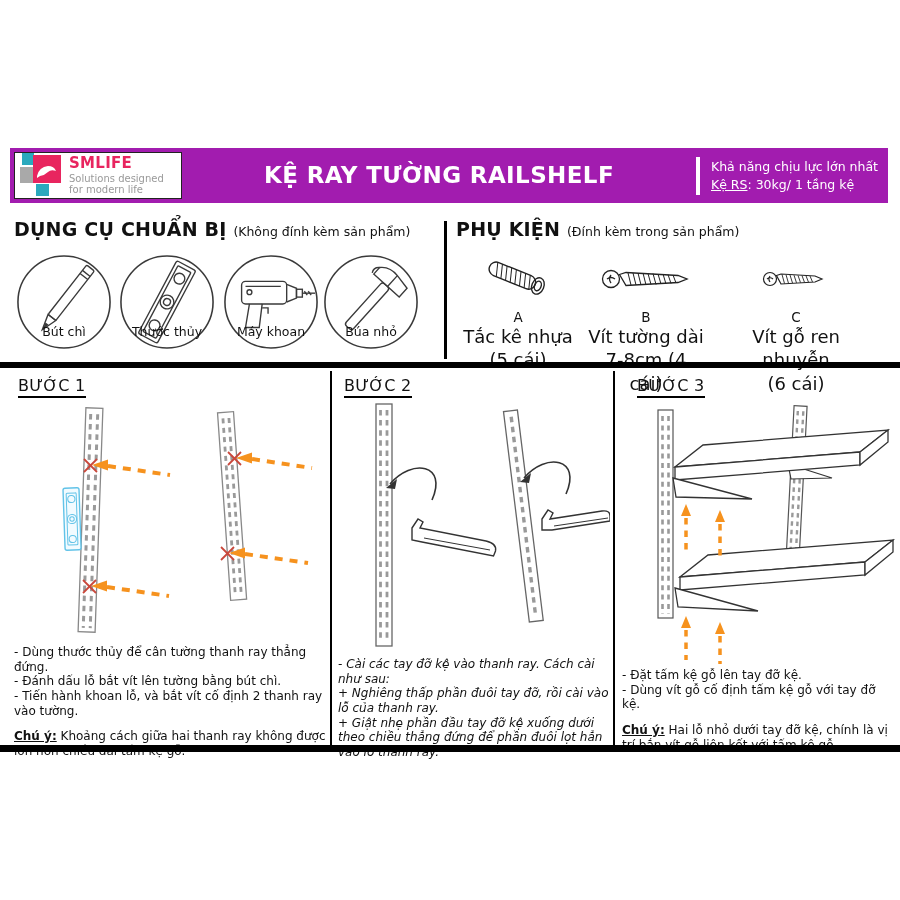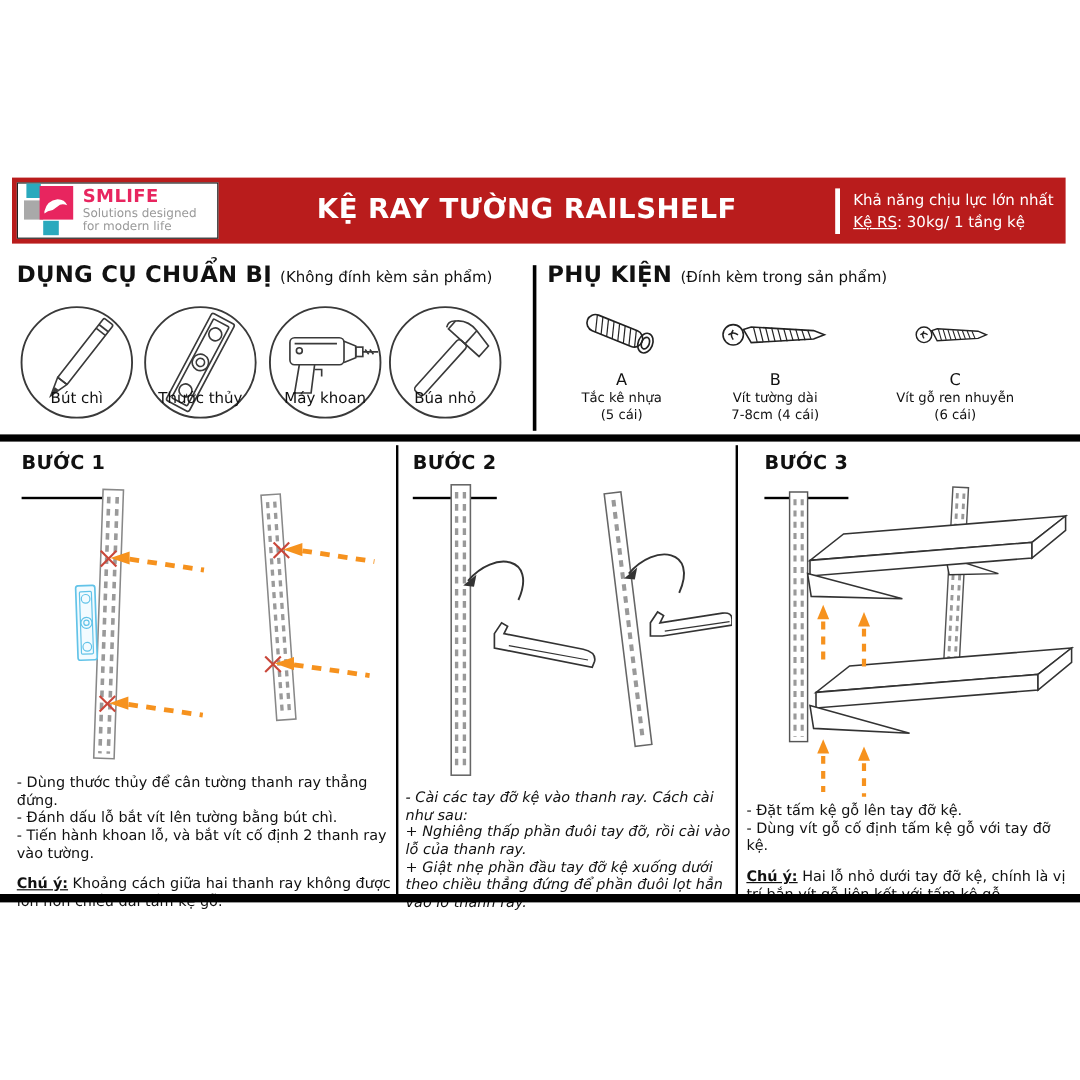--- a/index.html
+++ b/index.html
@@ -3,21 +3,21 @@
 <meta charset="utf-8">
 <style>
   * { box-sizing: border-box; }
   html,body { margin:0; padding:0; background:#fff; }
   .page {
     position:relative; width:900px; height:900px; background:#fff;
     font-family:"DejaVu Sans","Liberation Sans",sans-serif; color:#111;
     overflow:hidden;
   }
   
-  .topbar { position:absolute; left:10px; top:148px; width:878px; height:55px; background:#b91c1c; }
+  .topbar { position:absolute; left:10px; top:148px; width:878px; height:55px; background:#a21caf; }
   .logo-box { position:absolute; left:4px; top:4px; width:168px; height:47px; background:#fff;
               border:1px solid #222; display:flex; align-items:center; gap:5px; padding:2px 5px; }
   .logo-name { color:#E8255F; font-weight:bold; font-size:15px; letter-spacing:.3px; line-height:1.05; }
   .logo-tagline { color:#999; font-size:10px; margin-top:2px; }
   .main-title { position:absolute; left:180px; right:200px; top:0; height:55px; margin:0;
                 color:#fff; font-size:23px; font-weight:bold; letter-spacing:.4px;
                 line-height:55px; text-align:center; white-space:nowrap; }
   .capacity { position:absolute; right:10px; top:0; height:55px; display:flex; align-items:center; gap:11px; }
   .cap-divider { width:4px; height:38px; background:#fff; }
   .cap-text { color:#fff; font-size:12.5px; line-height:1.4; }
@@ -26,29 +26,29 @@
   .prep { position:absolute; left:10px; top:205px; width:878px; height:157px; }
   .sec-heading { position:absolute; top:13px; margin:0; font-size:19px; font-weight:900; letter-spacing:.2px; white-space:nowrap; }
   .sec-note { font-size:12.5px; font-weight:normal; letter-spacing:0; }
   .tool { position:absolute; top:47px; width:98px; height:100px; }
   .tool svg { position:absolute; left:0; top:0; }
   .tool-label { position:absolute; left:0; right:0; bottom:13px; text-align:center; font-size:12.5px; color:#111; }
   .vdiv-prep { position:absolute; left:434px; top:16px; width:3px; height:138px; background:#000; }
   .acc { position:absolute; top:45px; width:116px; text-align:center; }
   .acc-icon { height:58px; display:flex; align-items:center; justify-content:center; }
   .acc-key { font-size:13.5px; margin-top:1px; }
-  .acc-name,.acc-qty { font-size:11px; line-height:1.3; }
+  .acc-name,.acc-qty { font-size:18px; line-height:1.3; }
   
   .hrule { position:absolute; left:0; top:362px; width:900px; height:6px; background:#000; }
   .bottombar { position:absolute; left:0; top:745px; width:900px; height:7px; background:#000; }
   
   .steps { position:absolute; left:0; top:368px; width:900px; height:377px; }
   .col-div { position:absolute; top:3px; width:2px; height:374px; background:#000; }
-  .step-heading { position:absolute; margin:0; font-size:16px; font-weight:700; letter-spacing:.3px;
-                  border-bottom:2.5px solid #000; padding-bottom:19px; }
+  .step-heading { position:absolute; margin:0; font-size:16px; font-weight:400; letter-spacing:.3px;
+                  border-bottom:2.5px solid #000; padding-bottom:1px; }
   .step-art { position:absolute; }
   .step-text { position:absolute; font-size:12px; line-height:1.22; color:#111; }
   .step-note { margin-top:11px; }
   .note-label { font-weight:bold; text-decoration:underline; }
 </style>
 </head>
 <body>
 
 <div class="page">
 

